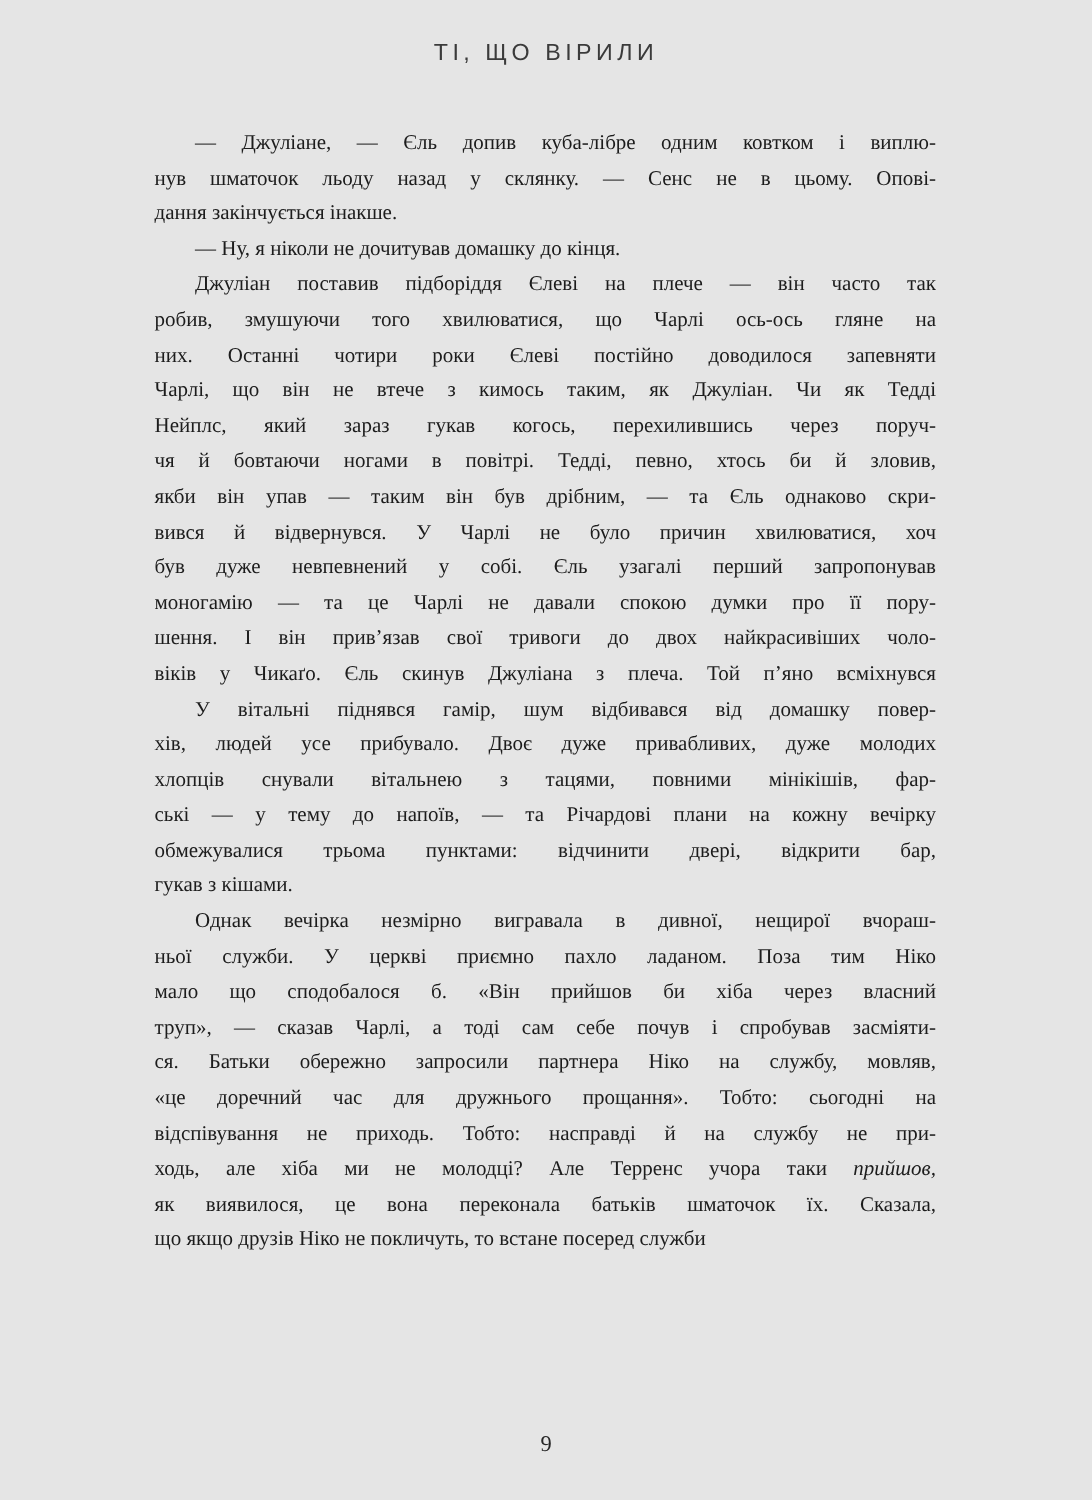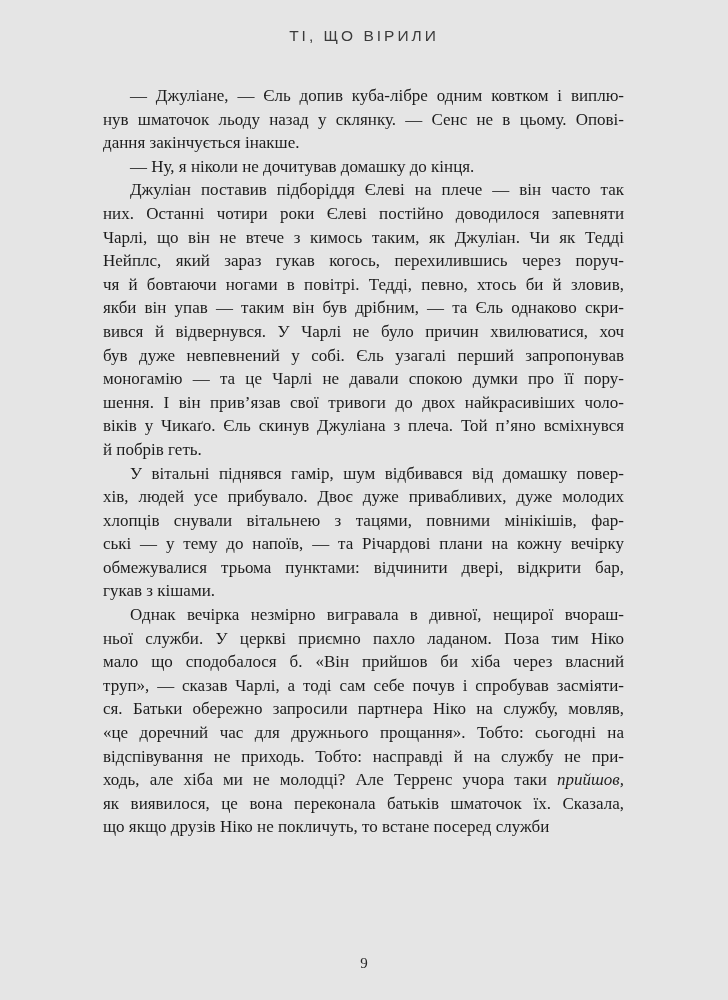--- a/index.html
+++ b/index.html
@@ -26,21 +26,21 @@
     font-size: 15.5px;
     font-weight: 400;
     letter-spacing: 3px;
     color: #3b3b3b;
   }
   .body-text {
     position: absolute;
     left: 103px;
     top: 84px;
     width: 521px;
-    font-size: 17px;
+    font-size: 14px;
     line-height: 23.6px;
   }
   .paragraph { margin: 0; padding: 0; }
   .line {
     text-align: justify;
     text-align-last: justify;
     white-space: normal;
   }
   .line.plast { text-align-last: left; }
   .line.first { text-indent: 27px; }
@@ -65,31 +65,31 @@
       <div class="paragraph">
         <div class="line first"><span>— Джуліане, — Єль допив куба-лібре одним ковтком і виплю-</span></div>
         <div class="line"><span>нув шматочок льоду назад у склянку. — Сенс не в цьому. Опові-</span></div>
         <div class="line plast"><span>дання закінчується інакше.</span></div>
       </div>
       <div class="paragraph">
         <div class="line first plast"><span>— Ну, я ніколи не дочитував домашку до кінця.</span></div>
       </div>
       <div class="paragraph">
         <div class="line first"><span>Джуліан поставив підборіддя Єлеві на плече — він часто так</span></div>
+        <div class="line"><span>робив, змушуючи того хвилюватися, що Чарлі ось-ось гляне на</span></div>
         <div class="line"><span>них. Останні чотири роки Єлеві постійно доводилося запевняти</span></div>
         <div class="line"><span>Чарлі, що він не втече з кимось таким, як Джуліан. Чи як Тедді</span></div>
         <div class="line"><span>Нейплс, який зараз гукав когось, перехилившись через поруч-</span></div>
         <div class="line"><span>чя й бовтаючи ногами в повітрі. Тедді, певно, хтось би й зловив,</span></div>
         <div class="line"><span>якби він упав — таким він був дрібним, — та Єль однаково скри-</span></div>
         <div class="line"><span>вився й відвернувся. У Чарлі не було причин хвилюватися, хоч</span></div>
         <div class="line"><span>був дуже невпевнений у собі. Єль узагалі перший запропонував</span></div>
         <div class="line"><span>моногамію — та це Чарлі не давали спокою думки про її пору-</span></div>
         <div class="line"><span>шення. І він прив’язав свої тривоги до двох найкрасивіших чоло-</span></div>
         <div class="line"><span>віків у Чикаґо. Єль скинув Джуліана з плеча. Той п’яно всміхнувся</span></div>
-        <div class="line plast"><span>й побрів геть.</span></div>
       </div>
       <div class="paragraph">
         <div class="line first"><span>У вітальні піднявся гамір, шум відбивався від домашку повер-</span></div>
         <div class="line"><span>хів, людей усе прибувало. Двоє дуже привабливих, дуже молодих</span></div>
         <div class="line"><span>хлопців снували вітальнею з тацями, повними мінікішів, фар-</span></div>
         <div class="line"><span>ські — у тему до напоїв, — та Річардові плани на кожну вечірку</span></div>
         <div class="line"><span>обмежувалися трьома пунктами: відчинити двері, відкрити бар,</span></div>
         <div class="line plast"><span>гукав з кішами.</span></div>
       </div>
       <div class="paragraph">

